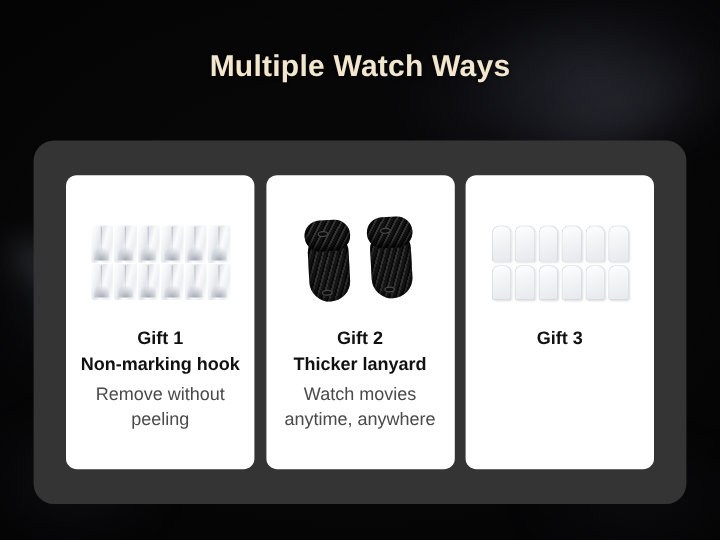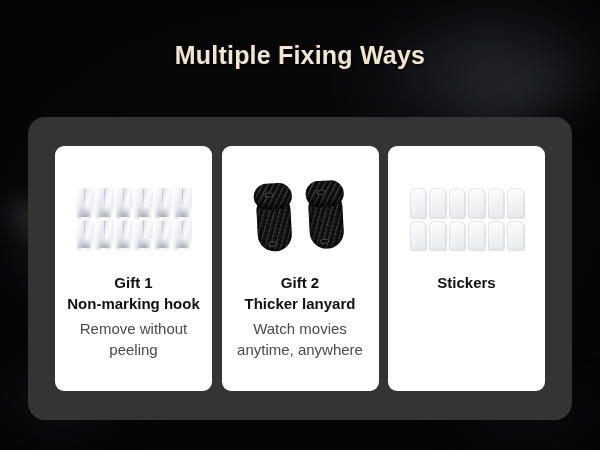--- a/index.html
+++ b/index.html
@@ -233,21 +233,21 @@
 <div id="stage">
 
   <div class="smoke smoke-top-right"></div>
   <div class="smoke smoke-top-right2"></div>
   <div class="smoke smoke-left"></div>
   <div class="smoke smoke-left2"></div>
   <div class="smoke smoke-bottom-left"></div>
   <div class="smoke smoke-bottom-right"></div>
   <div class="vignette"></div>
 
-  <div id="title">Multiple Fixing Ways</div>
+  <div id="title">Multiple Watch Ways</div>
 
   <div id="panel">
 
     <div class="card">
       <div class="art">
         <div class="hook-grid">
           <div class="hook"></div>
           <div class="hook"></div>
           <div class="hook"></div>
           <div class="hook"></div>
@@ -304,20 +304,20 @@
           <div class="sticker"></div>
           <div class="sticker"></div>
           <div class="sticker"></div>
           <div class="sticker"></div>
           <div class="sticker"></div>
           <div class="sticker"></div>
           <div class="sticker"></div>
         </div>
       </div>
       <div class="texts">
-        <div class="gift-name">Stickers</div>
+        <div class="gift-num">Gift 3</div>
         <div class="gift-desc"></div>
         <div class="gift-desc"></div>
       </div>
     </div>
 
   </div>
 </div>
 
 </body></html>

